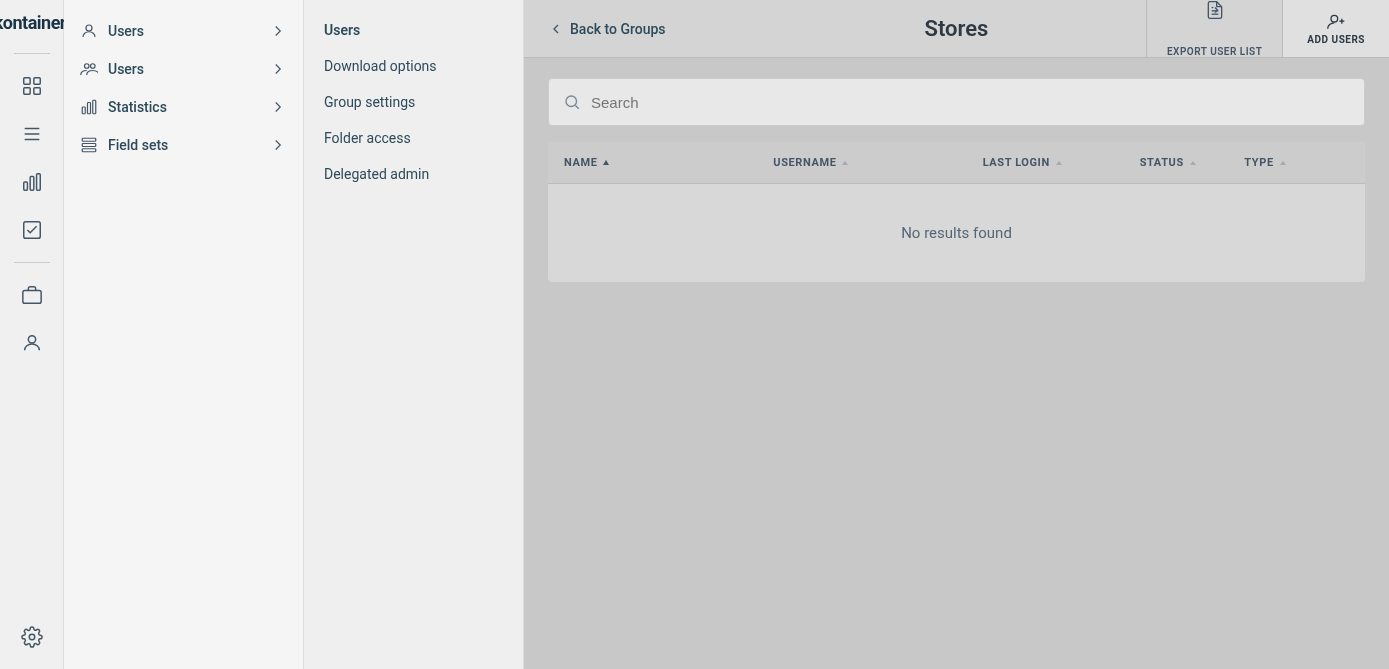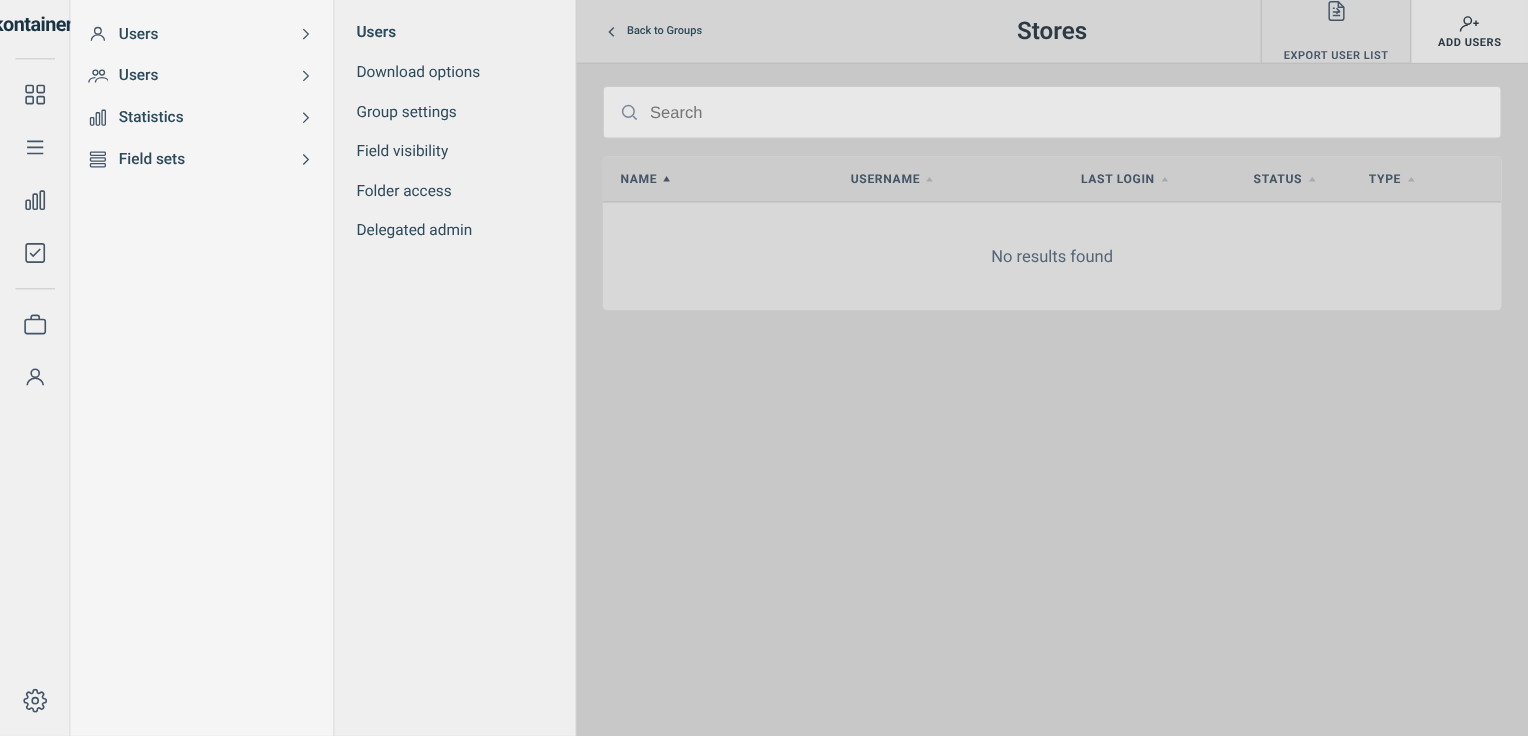--- a/index.html
+++ b/index.html
@@ -106,21 +106,21 @@
       display: flex;
       align-items: center;
       border-bottom: 1px solid #bbb;
       position: relative;
     }
     .back-link {
       display: flex;
       align-items: center;
       gap: 6px;
       padding: 0 24px;
-      font-size: 10px;
+      font-size: 14px;
       color: #2d4a5a;
       cursor: pointer;
       text-decoration: none;
       font-weight: 500;
     }
     .back-arrow { width: 16px; height: 16px; stroke: #445566; fill: none; stroke-width: 2; }
     .page-title {
       position: absolute;
       left: 50%;
       transform: translateX(-50%);
@@ -369,21 +369,20 @@
         </svg>
     </div>
 
   </div>
 </div>
 
 <div class="submenu">
   <div class="submenu-item active">Users</div>
   <div class="submenu-item">Download options</div>
   <div class="submenu-item">Group settings</div>
-  <div class="submenu-item">Field visibility</div>
   <div class="submenu-item">Folder access</div>
   <div class="submenu-item">Delegated admin</div>
 </div>
 
 <div class="main-content">
 
   <div class="top-header">
     <a class="back-link">
       <svg class="back-arrow" viewBox="0 0 24 24">
           <polyline points="15,18 9,12 15,6"></polyline>

